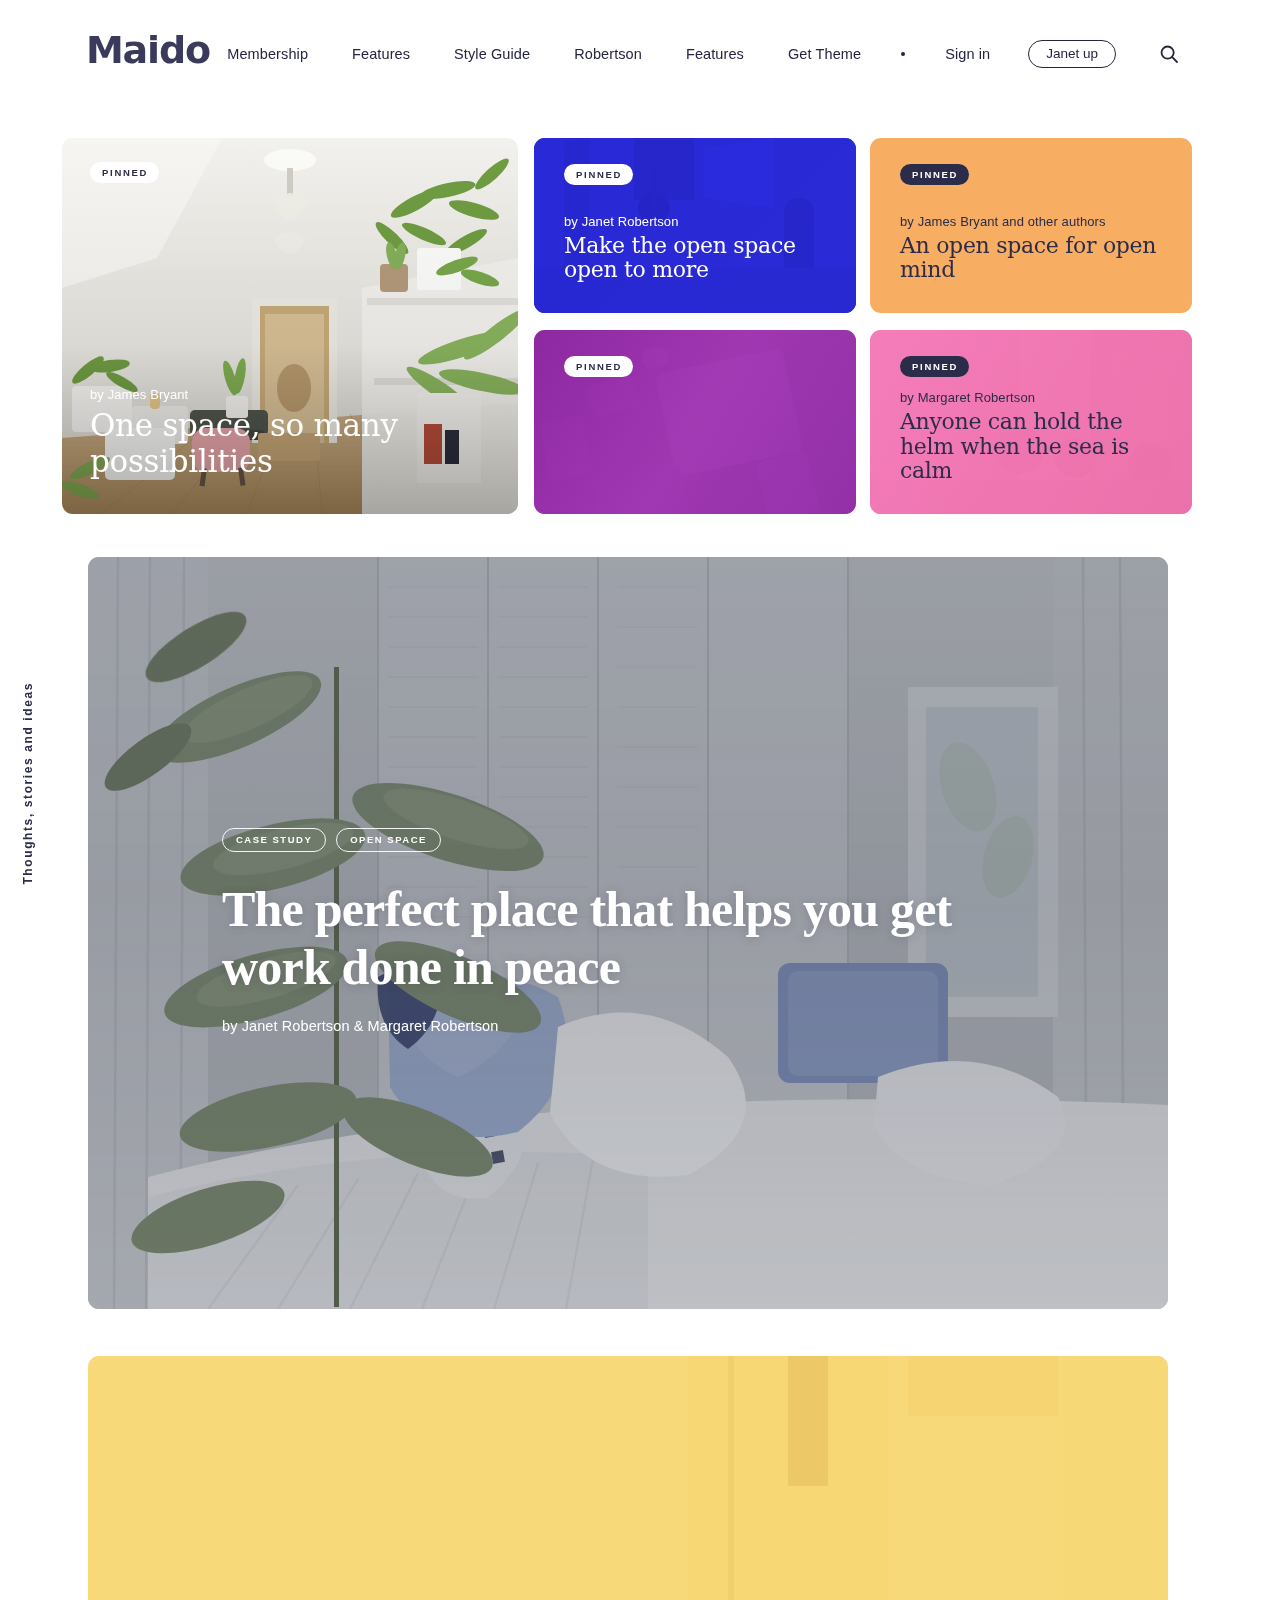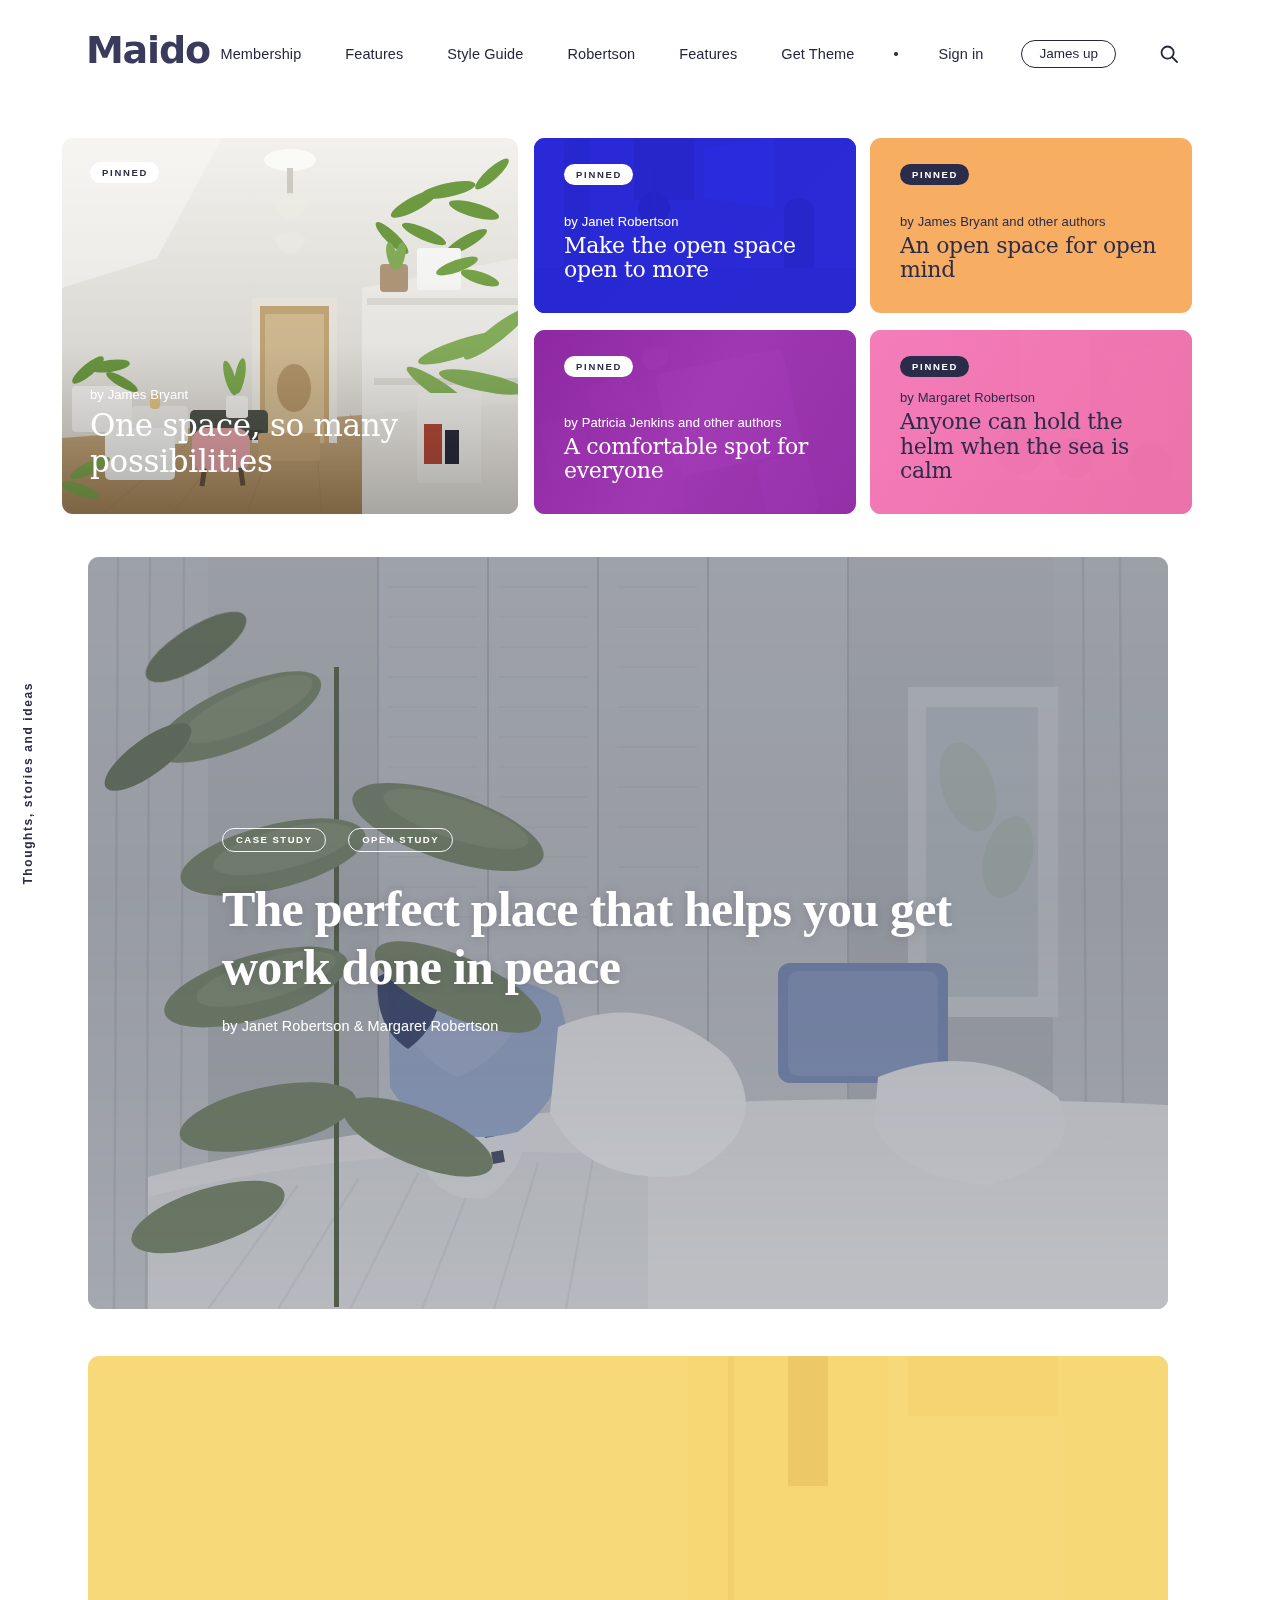--- a/index.html
+++ b/index.html
@@ -102,21 +102,21 @@
 
   
   .hero {
     position: absolute; left: 88px; top: 557px; width: 1080px; height: 752px;
     border-radius: 11px; overflow: hidden; cursor: pointer;
   }
   .hero-bg { position: absolute; inset: 0; }
   .hero-content {
     position: absolute; left: 134px; top: 271px; width: 800px;
   }
-  .tag-row { display: flex; gap: 22px; margin-bottom: 28px; }
+  .tag-row { display: flex; gap: 10px; margin-bottom: 28px; }
   .tag {
     border: 1.4px solid rgba(255,255,255,0.92); border-radius: 13px;
     padding: 5px 13px 6px 13px; font-size: 9.5px; font-weight: 700;
     letter-spacing: 1.5px; color: #ffffff;
   }
   .hero-title {
     font-family: Liberation Serif, serif; font-weight: 700;
     font-size: 50px; line-height: 1.16; color: #ffffff;
     letter-spacing: -0.8px; text-shadow: 0 1px 10px rgba(40,40,60,0.22);
   }
@@ -142,21 +142,21 @@
 
     <div class="nav">
       <a href="#">Membership</a>
       <a href="#">Features</a>
       <a href="#">Style Guide</a>
       <a href="#">Robertson</a>
       <a href="#">Features</a>
       <a href="#">Get Theme</a>
       <span class="dot"></span>
       <a href="#">Sign in</a>
-      <button class="signup">James up</button>
+      <button class="signup">Janet up</button>
       <span class="search-btn">
         <svg width="20" height="20" viewBox="0 0 20 20" fill="none">
           <circle cx="8.6" cy="8.6" r="6.1" stroke="#252540" stroke-width="1.8"></circle>
           <line x1="13.2" y1="13.2" x2="18" y2="18" stroke="#252540" stroke-width="1.8" stroke-linecap="round"></line>
         </svg>
       </span>
     </div>
   </div>
 
   <div class="vertical-label">Thoughts, stories and ideas</div>
@@ -319,24 +319,20 @@
           <rect x="55" y="50" width="48" height="32" rx="6" fill="#9a74a4" transform="rotate(-14 79 66)"></rect>
           <rect x="108" y="18" width="26" height="20" rx="9" fill="#a77fb0" transform="rotate(-14 121 28)"></rect>
           <rect x="10" y="88" width="44" height="60" rx="7" fill="#9a74a4" transform="rotate(-10 32 118)"></rect>
           <rect x="228" y="126" width="52" height="62" rx="8" fill="#a078a9" transform="rotate(-14 254 157)"></rect>
           <rect x="60" y="140" width="90" height="44" rx="6" fill="#97709f" transform="rotate(-8 105 162)"></rect>
         </svg>
       </div>
       <div class="card-tint" style="background:linear-gradient(120deg,#8e1ca4 0%, #a22eb6 50%, #9425ab 100%); opacity:0.85;"></div>
       <div class="card-inner">
         <span class="badge badge-light">PINNED</span>
-        <div class="card-text">
-          <div class="byline txt-white">by Patricia Jenkins and other authors</div>
-          <div class="card-title txt-white">A comfortable spot for everyone</div>
-        </div>
       </div>
     </a>
 
     <a class="card card-pink" href="#">
       <div class="card-bg">
         <svg width="322" height="184" viewBox="0 0 322 184" preserveAspectRatio="none">
           <rect width="322" height="184" fill="#d9a7c0"></rect>
           <rect x="150" y="0" width="70" height="184" fill="#e2b4c8"></rect>
           <rect x="240" y="20" width="58" height="120" fill="#ddadc3"></rect>
           <circle cx="150" cy="120" r="24" fill="#cf9bb6"></circle>
@@ -490,21 +486,21 @@
             <ellipse cx="108" cy="90" rx="58" ry="20" transform="rotate(-32 108 90)"></ellipse>
             <ellipse cx="60" cy="200" rx="52" ry="18" transform="rotate(-36 60 200)"></ellipse>
           </g>
         </g>
         <rect width="1080" height="752" fill="url(#heroDark)"></rect>
       </svg>
     </div>
     <div class="hero-content">
       <div class="tag-row">
         <span class="tag">CASE STUDY</span>
-        <span class="tag">OPEN STUDY</span>
+        <span class="tag">OPEN SPACE</span>
       </div>
       <div class="hero-title">The perfect place that helps you get work done in peace</div>
       <div class="hero-byline">by Janet Robertson &amp; Margaret Robertson</div>
     </div>
   </a>
 
   <a class="yellow-card" href="#">
     <div class="yellow-bg">
       <svg width="1080" height="300" viewBox="0 0 1080 300" preserveAspectRatio="none">
         <rect width="1080" height="300" fill="#f8d97a"></rect>

